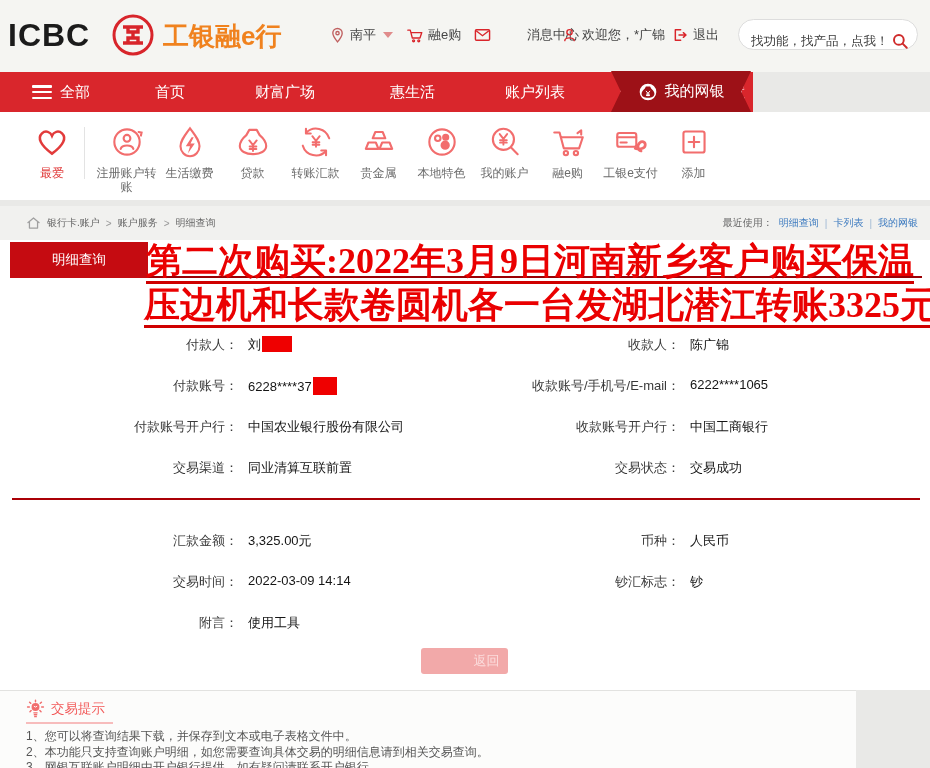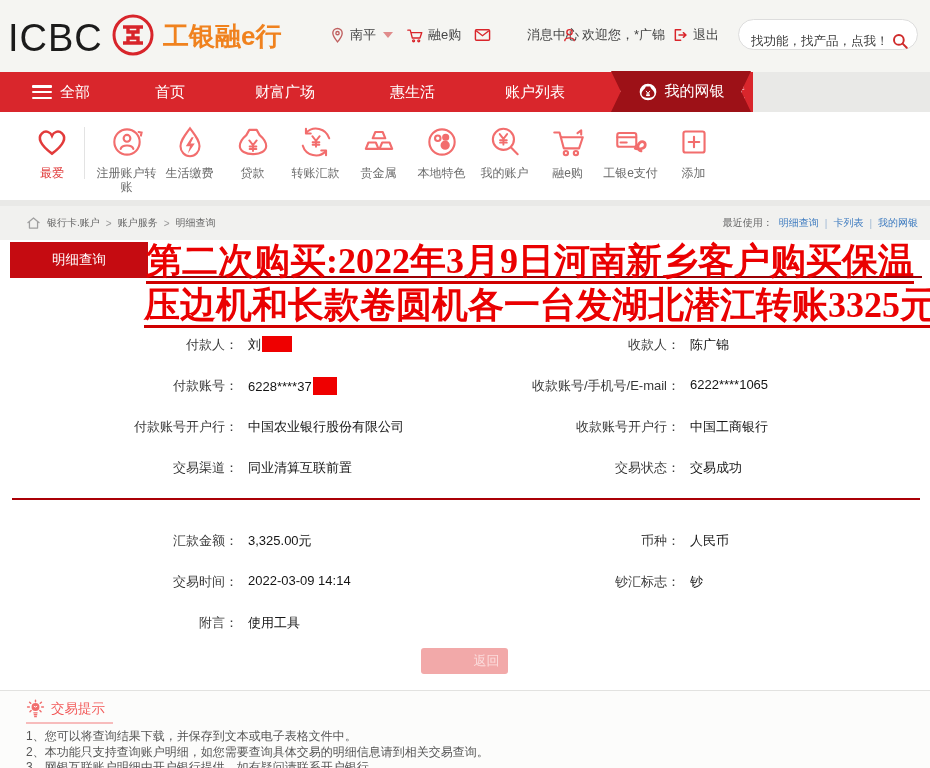--- a/index.html
+++ b/index.html
@@ -2,21 +2,21 @@
 <html><head>
 <meta charset="utf-8">
 <style>
   * { margin:0; padding:0; box-sizing:border-box; }
   html,body { width:930px; height:768px; overflow:hidden; }
   body { font-family:"Liberation Sans","DejaVu Sans",sans-serif; background:#e9e9e7; position:relative; }
   svg { display:block; }
 
   
   .header { position:relative; width:930px; height:72px; background:#f5f5f2; }
-  .logo-icbc { position:absolute; left:8px; top:17px; font-size:38px; font-weight:normal; color:#1b1b1b; letter-spacing:1px; }
+  .logo-icbc { position:absolute; left:8px; top:17px; font-size:32px; font-weight:bold; color:#1b1b1b; letter-spacing:1px; }
   .logo-mark { position:absolute; left:110px; top:12px; color:#d8252b; }
   .logo-cn { position:absolute; left:163px; top:19px; font-size:26px; font-weight:bold; color:#f0821e; }
   .hgroup { position:absolute; top:26px; display:flex; align-items:center; gap:5px; font-size:13px; color:#454545; cursor:pointer; }
   .caret { width:0; height:0; border-left:5px solid transparent; border-right:5px solid transparent; border-top:6px solid #e08b8b; margin-left:2px; }
   .search-box { position:absolute; left:738px; top:19px; width:180px; height:31px; background:#fff; border:1px solid #ddd; border-radius:16px; display:flex; align-items:center; padding:12px 8px 0 12px; }
   .search-box input { flex:1; border:none; outline:none; font-size:12.5px; color:#333; background:transparent; width:130px; font-family:inherit; }
   .search-box input::placeholder { color:#3a3a3a; opacity:1; }
 
   
   .nav { position:relative; width:753px; height:40px; background:#d9262c; color:#fff;padding-left:48px; }
@@ -65,21 +65,21 @@
   .cell-r .flab { width:218px; }
   .fval { margin-left:10px; color:#151515; }
   .redact { display:inline-block; background:#ef0000; width:30px; height:16px; vertical-align:-3px; margin-left:1px; }
   .redact.acc { width:24px; height:18px; vertical-align:-4px; }
 
   .red-divider { position:absolute; left:12px; right:10px; top:258px; height:2px; background:#aa0006; }
 
   .back-btn { position:absolute; left:421px; top:408px; width:87px; height:26px; background:#f2a9a9; border:none; border-radius:3px; color:#fbdcdc; font-size:13px; font-family:inherit; cursor:pointer;padding-left:44px; }
 
   
-  .tips { position:relative; width:930px; height:78px; background:#fcfcfb; border-top:1px solid #e2e2e0; padding:6px 0 0 26px; }
+  .tips { position:relative; width:856px; height:78px; background:#fcfcfb; border-top:1px solid #e2e2e0; padding:6px 0 0 26px; }
   .tips-title { display:inline-flex; align-items:center; gap:6px; color:#f25a5a; font-size:13.5px; border-bottom:2px solid #f7bcbc; padding:2px 8px 4px 0; }
   .tips-list { list-style:none; margin-top:5px; font-size:12px; color:#555; line-height:15.5px; }
 </style>
 </head>
 <body>
 
 <div class="header">
   <div class="logo-icbc">ICBC</div>
   <span class="logo-mark">
     <svg width="46" height="46" viewBox="0 0 46 46" fill="none" stroke="currentColor" stroke-width="3">

